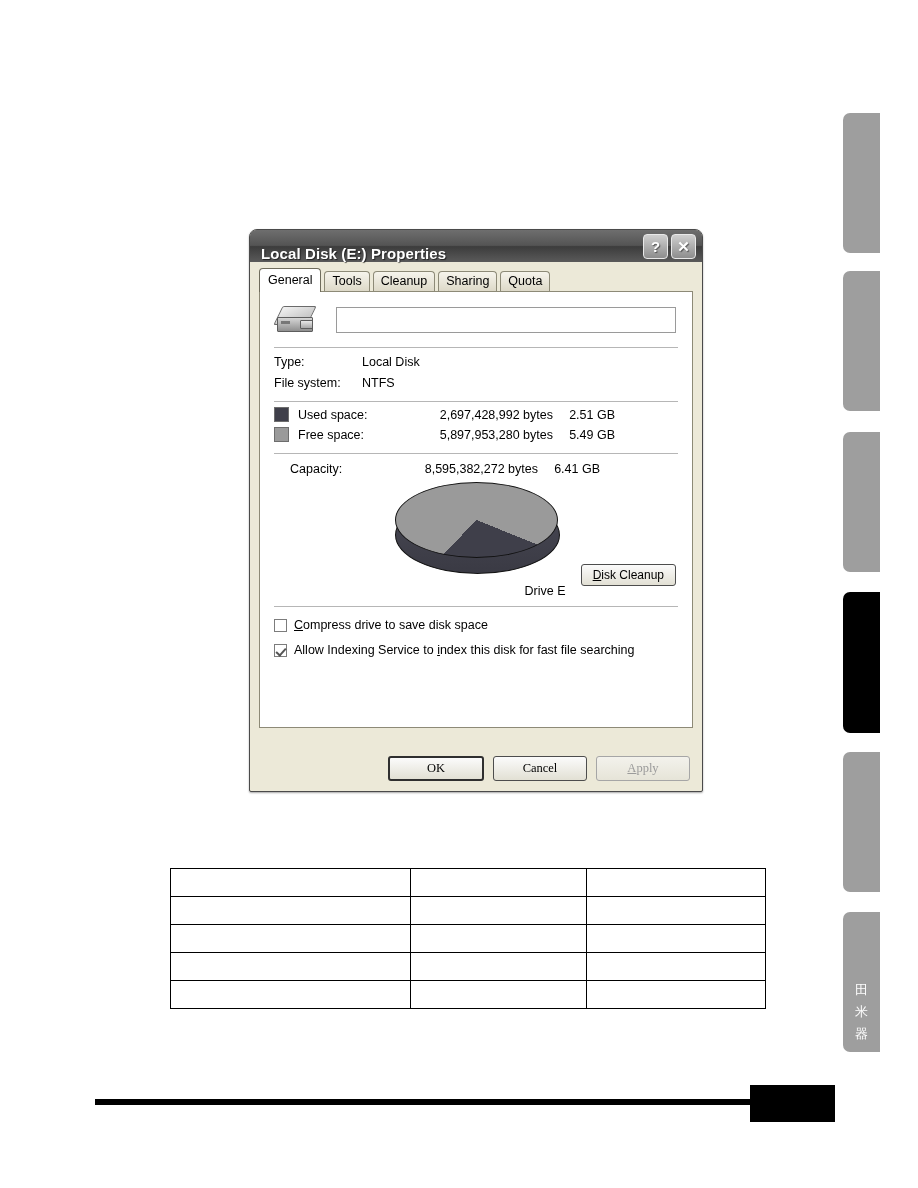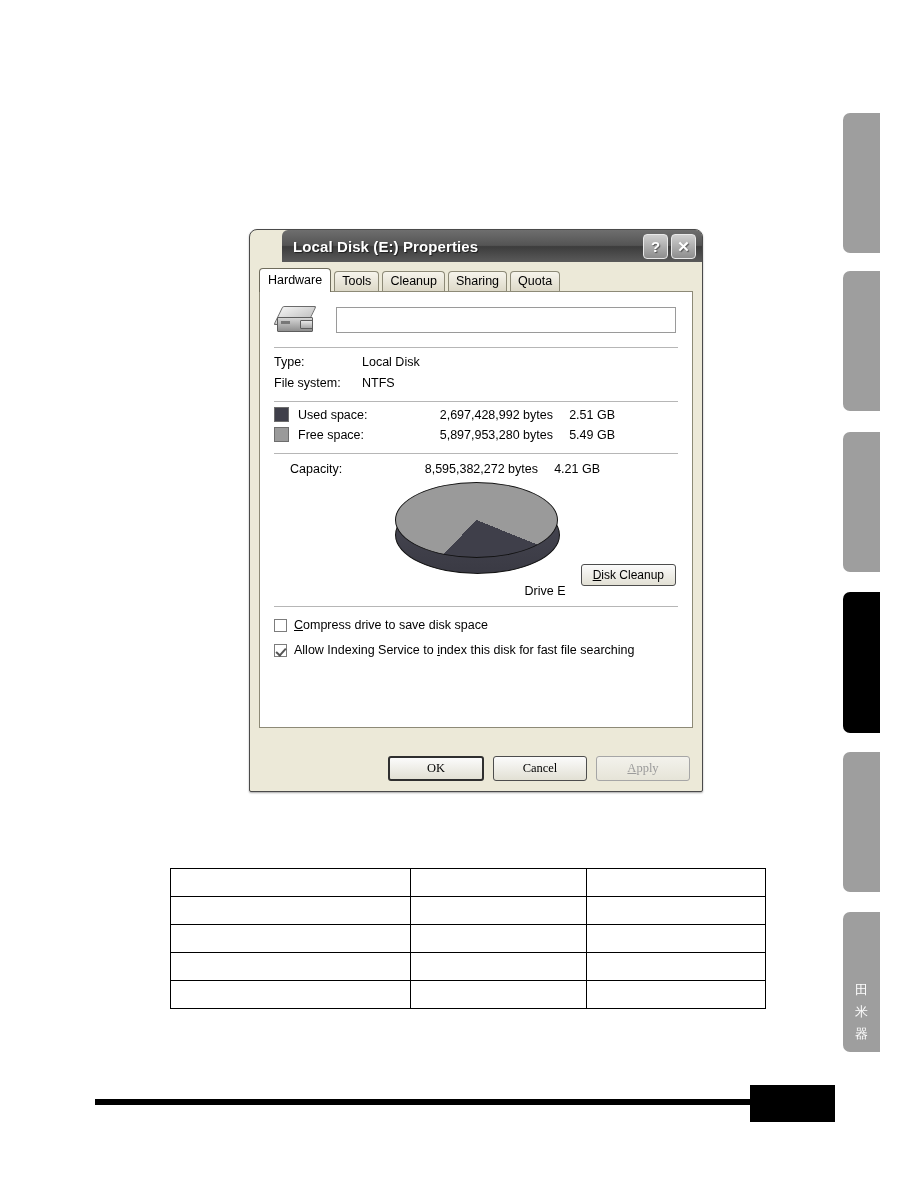--- a/index.html
+++ b/index.html
@@ -29,21 +29,21 @@
     position:absolute;left:249px;top:229px;width:452px;height:561px;
     background:#ece9d8;
     border:1px solid #4a4a4a;
     border-radius:8px 8px 2px 2px;
     box-shadow:0 1px 2px rgba(0,0,0,.35);
   }
   .titlebar{
     position:relative;height:32px;
     background:linear-gradient(to bottom,#6e6e6e 0%,#545454 48%,#3c3c3c 52%,#5a5a5a 100%);
     border-radius:6px 6px 0 0;
-    display:flex;align-items:center;margin-left:32px;
+    display:flex;align-items:flex-end;
   }
   .title-text{
     color:#ffffff;font-size:15px;font-weight:bold;
     padding-left:11px;letter-spacing:.1px;
     text-shadow:1px 1px 1px rgba(0,0,0,.6);
     white-space:nowrap;
   }
   .title-btns{position:absolute;right:6px;top:4px;display:flex;gap:3px;}
   .tbtn{
     width:23px;height:23px;border-radius:4px;
@@ -239,21 +239,21 @@
 
   <div class="titlebar">
     <div class="title-text">Local Disk (E:) Properties</div>
     <div class="title-btns">
       <div class="tbtn">?</div>
       <div class="tbtn">✕</div>
     </div>
   </div>
 
   <div class="tabstrip">
-    <div class="tab active">Hardware</div>
+    <div class="tab active">General</div>
     <div class="tab">Tools</div>
     <div class="tab">Cleanup</div>
     <div class="tab">Sharing</div>
     <div class="tab">Quota</div>
   </div>
 
   <div class="panel">
 
     <div class="row-icon">
       <div class="disk-icon">
@@ -289,21 +289,21 @@
       <div class="sp-name">Free space:</div>
       <div class="sp-bytes">5,897,953,280 bytes</div>
       <div class="sp-gb">5.49 GB</div>
     </div>
 
     <div class="hr"></div>
 
     <div class="cap-row">
       <div class="cap-name">Capacity:</div>
       <div class="cap-bytes">8,595,382,272 bytes</div>
-      <div class="cap-gb">4.21 GB</div>
+      <div class="cap-gb">6.41 GB</div>
     </div>
 
     <div class="pie-area">
       <div class="pie-wrap">
         <div class="pie-side"></div>
         <div class="pie-top"></div>
         <div class="pie-caption">Drive E</div>
       </div>
       <button class="cleanup-btn"><u>D</u>isk Cleanup</button>
     </div>

